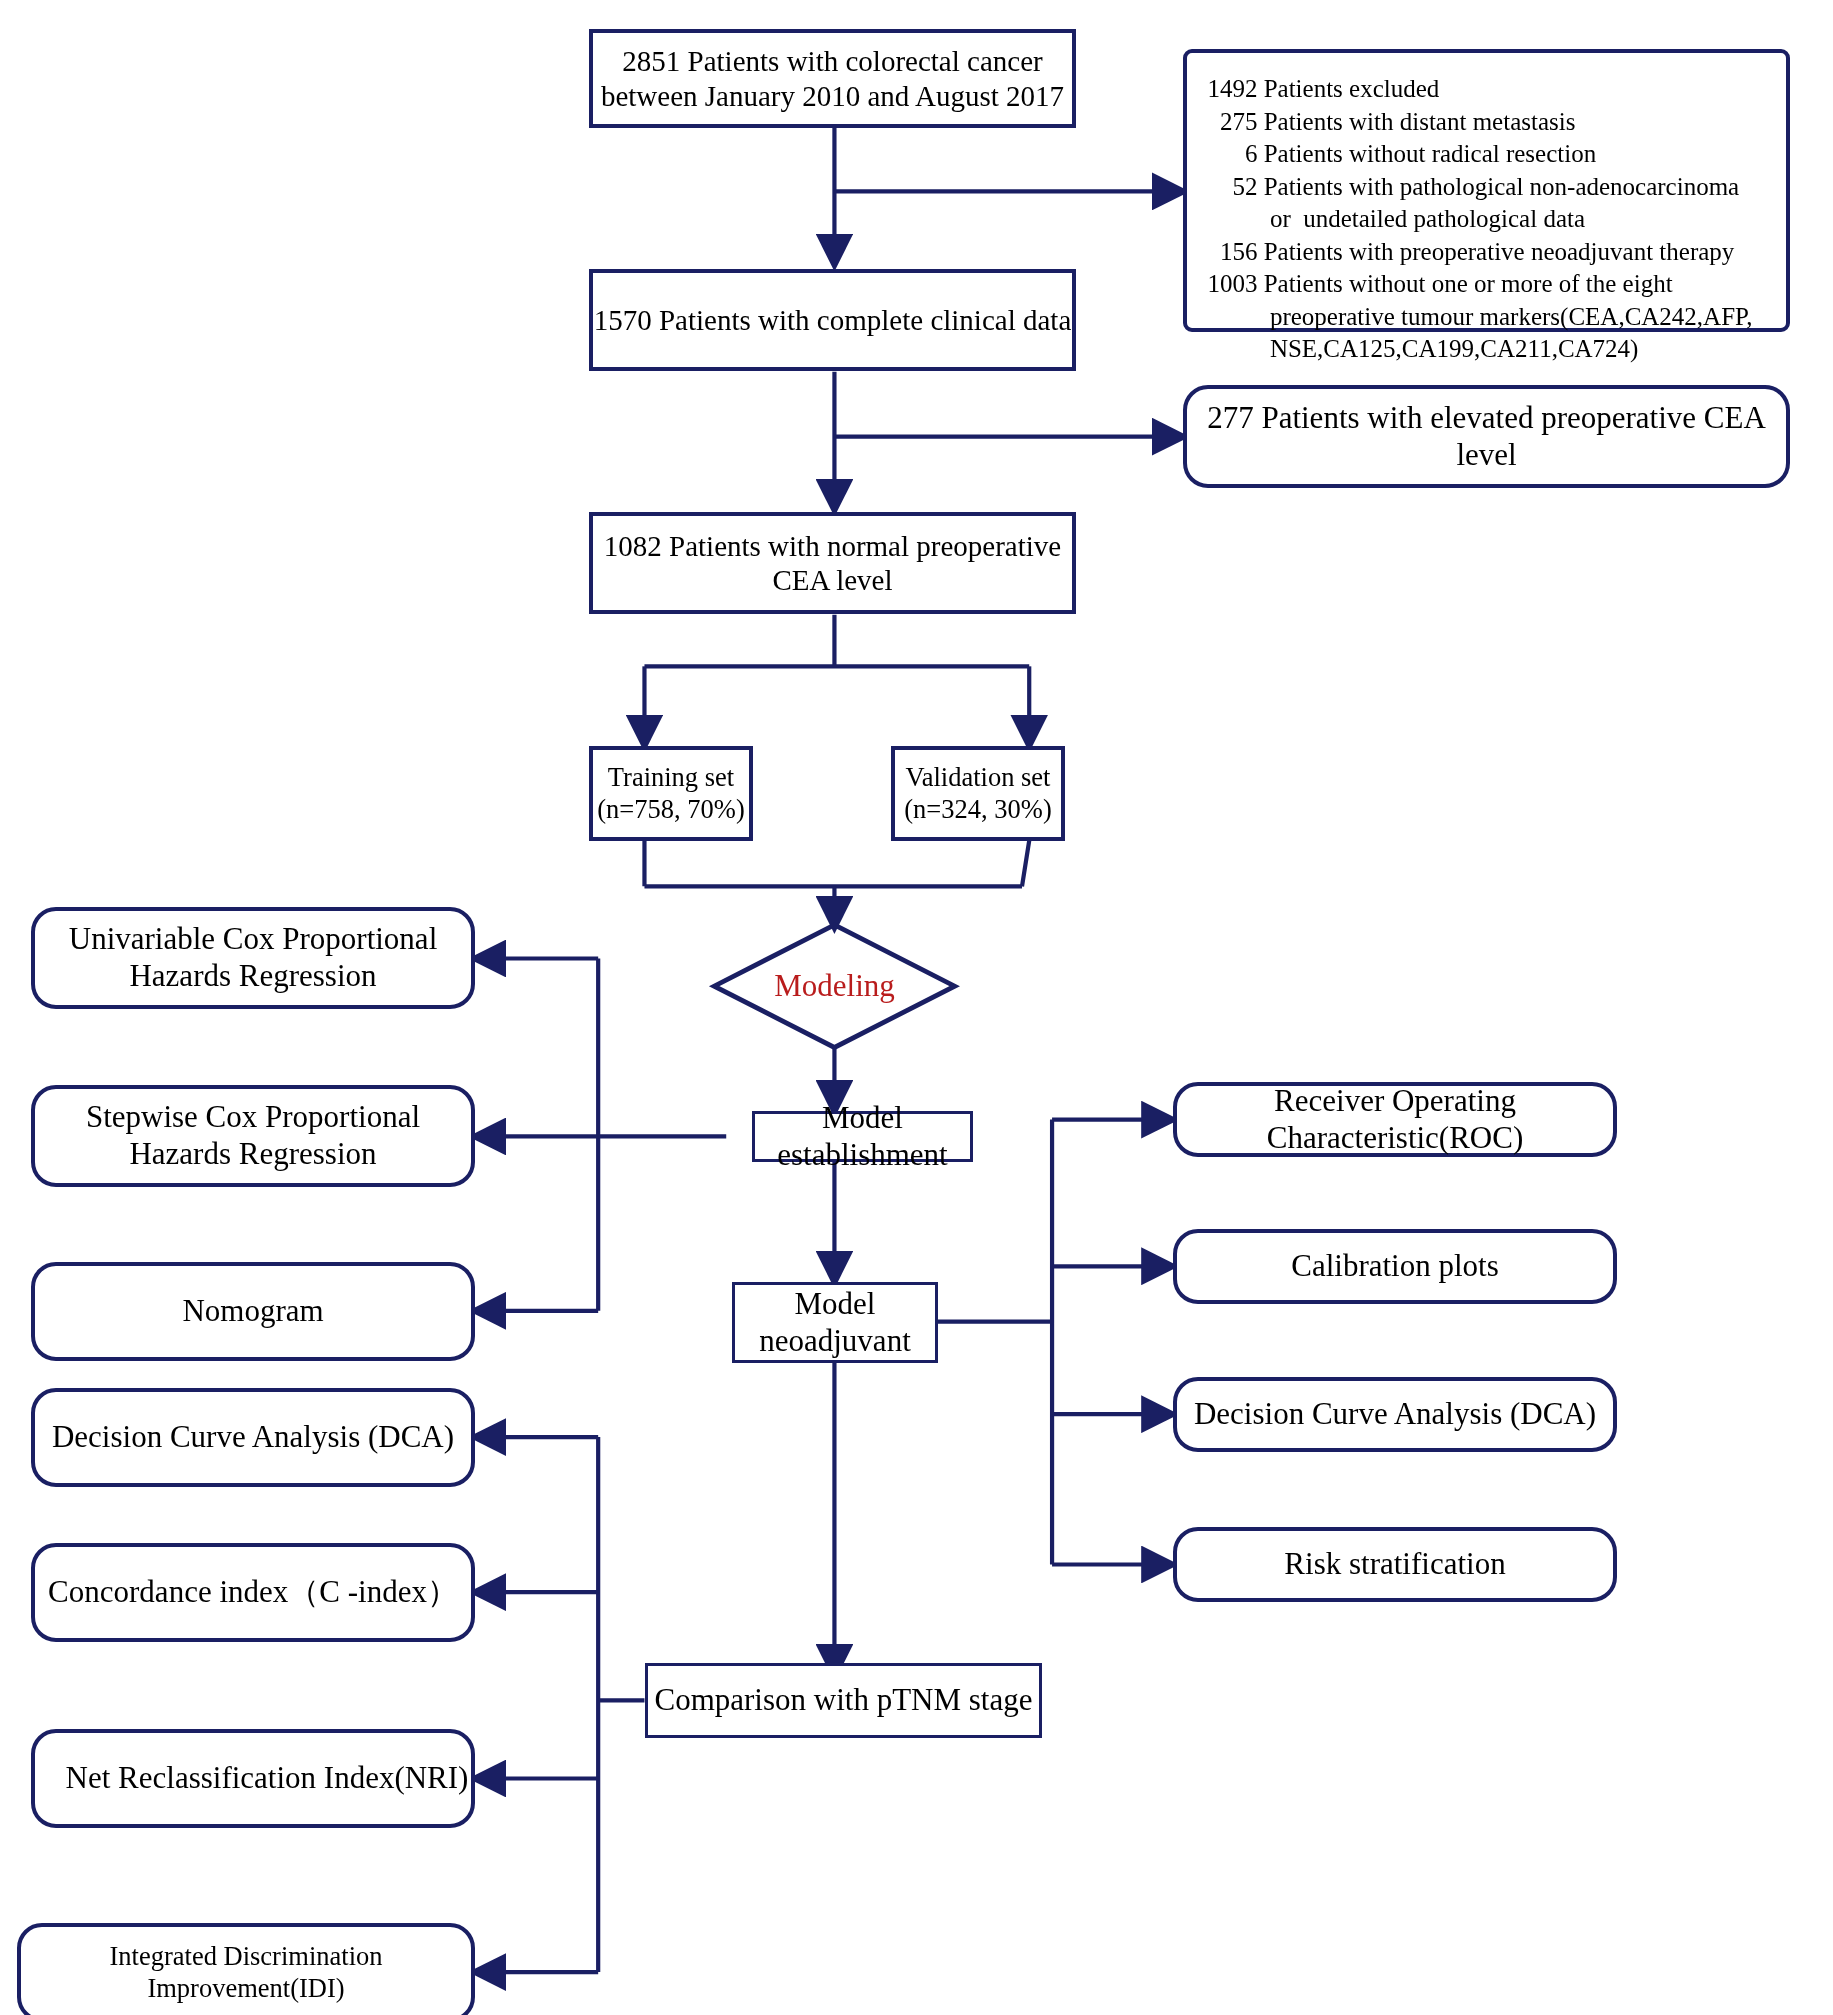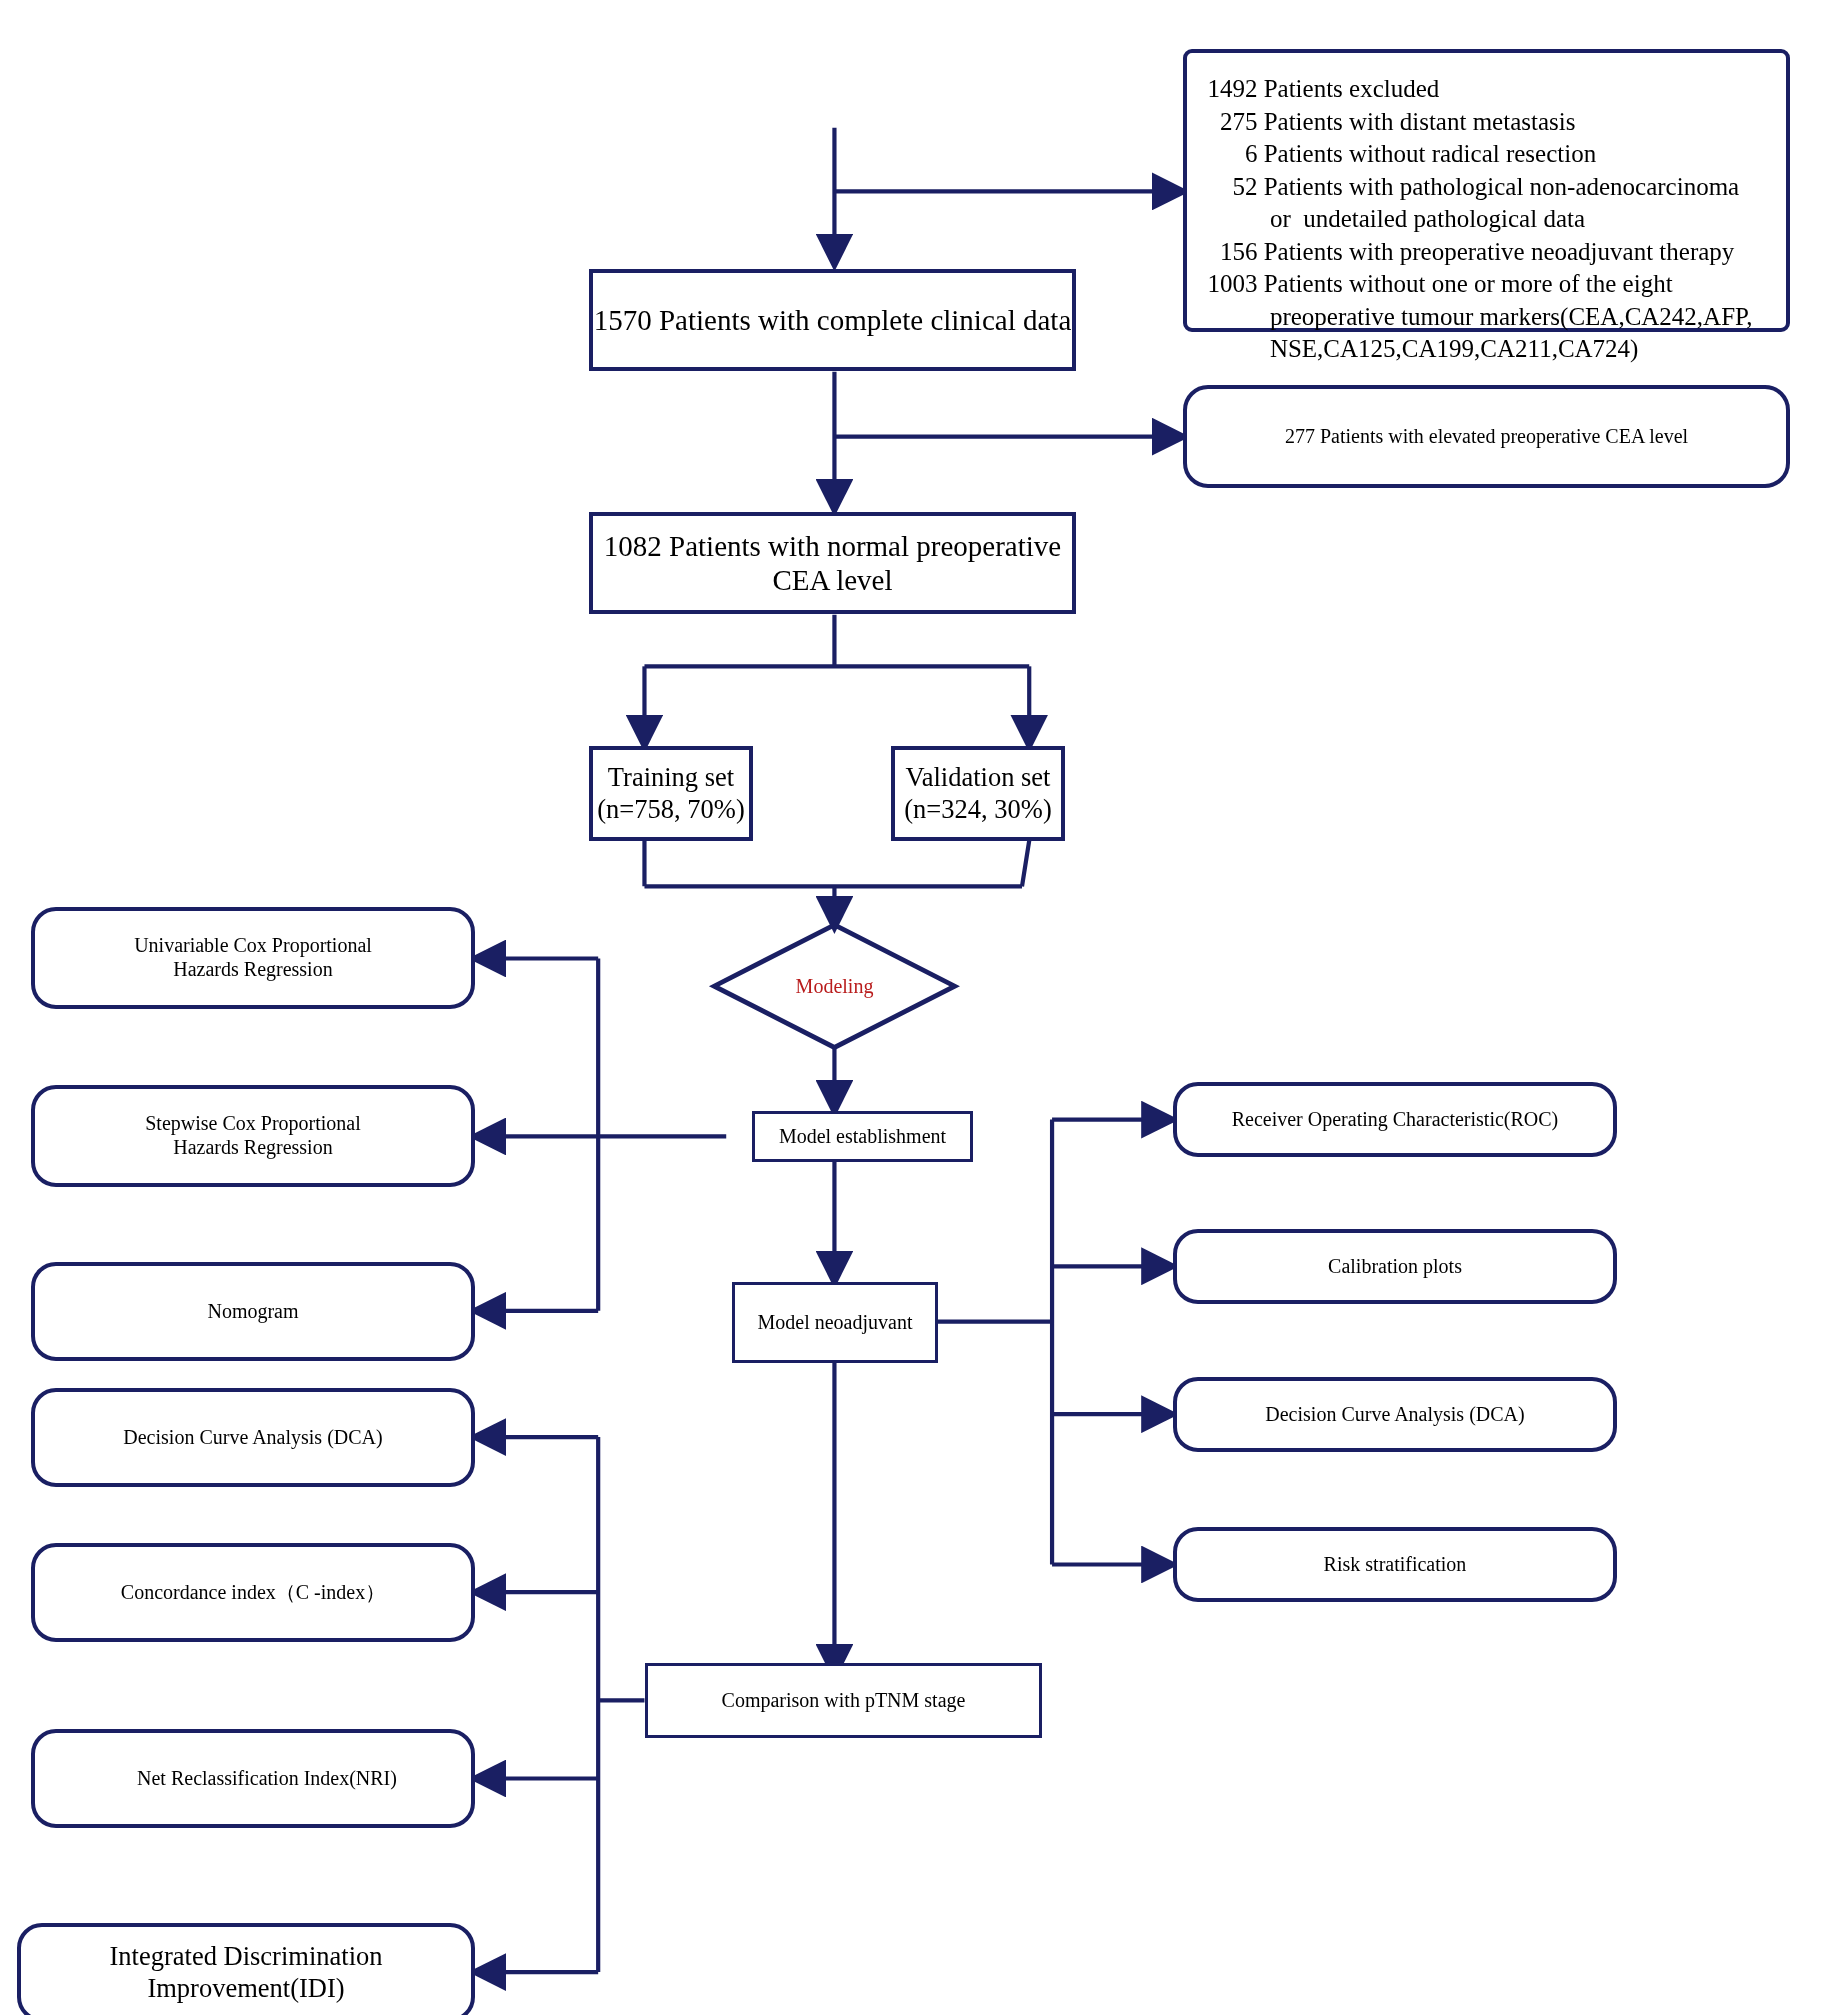--- a/index.html
+++ b/index.html
@@ -12,21 +12,21 @@
   }
   svg.layer{position:absolute;left:0;top:0;width:1833px;height:2015px;}
 
   .node{position:absolute;box-sizing:border-box;display:flex;align-items:center;justify-content:center;
         color:#000000;text-align:center;line-height:1.18;}
   .rect{border:4.2px solid #1a1f63;background:#ffffff;}
   .rect-thin{border:3.6px solid #1a1f63;background:#ffffff;}
   .round{border:4.2px solid #1a1f63;background:#ffffff;border-radius:25px;}
   .diamond-label{position:absolute;display:flex;align-items:center;justify-content:center;color:#b91c1c;}
   .t44{font-size:26.5px;}
-  .t46{font-size:20px;align-items:center;}
+  .t46{font-size:31px;align-items:center;}
   .t48{font-size:29px;}
 
   .excl{position:absolute;box-sizing:border-box;border:4.2px solid #1a1f63;background:#fff;border-radius:9px;
         padding:20.4px 18px 12px 20.4px;}
   .excl .line{font-size:25px;line-height:1.30;white-space:pre;color:#000;text-align:left;}
 </style>
 </head>
 <body>
 
 <div id="page">
@@ -73,20 +73,24 @@
 
       <path d="M1072,2828 L995,2828 M995,2828 L995,2390 M995,2828 L995,3280"></path>
       <path d="M995,2390 L790,2390" marker-end="url(#ah)"></path>
       <path d="M995,2648 L790,2648" marker-end="url(#ah)"></path>
       <path d="M995,2958 L790,2958" marker-end="url(#ah)"></path>
       <path d="M995,3280 L790,3280" marker-end="url(#ah)"></path>
 
     </g>
   </svg>
 
+  <div class="node rect t48" style="left:589px;top:29px;width:487px;height:99px;">
+    <span style="white-space:pre-line;">2851 Patients with colorectal cancer
+between January 2010 and August 2017</span>
+  </div>
 
   <div class="excl" style="left:1183px;top:49px;width:607px;height:283px;">
     <div class="line">1492 Patients excluded</div>
     <div class="line">  275 Patients with distant metastasis</div>
     <div class="line">      6 Patients without radical resection</div>
     <div class="line">    52 Patients with pathological non-adenocarcinoma</div>
     <div class="line">          or  undetailed pathological data</div>
     <div class="line">  156 Patients with preoperative neoadjuvant therapy</div>
     <div class="line">1003 Patients without one or more of the eight</div>
     <div class="line">          preoperative tumour markers(CEA,CA242,AFP,</div>

